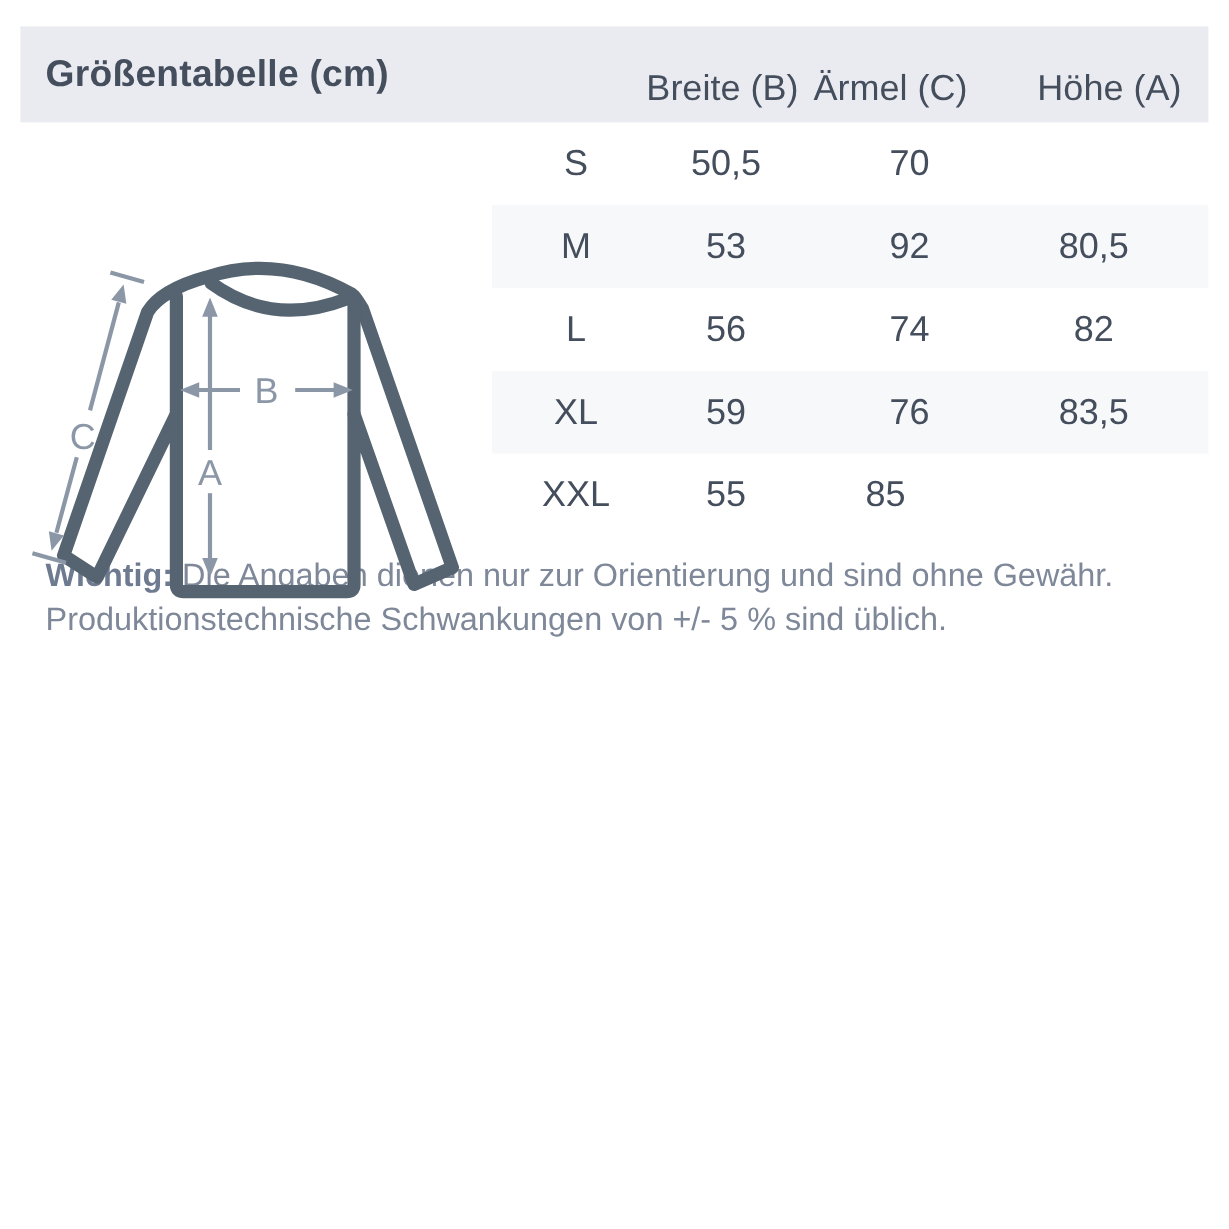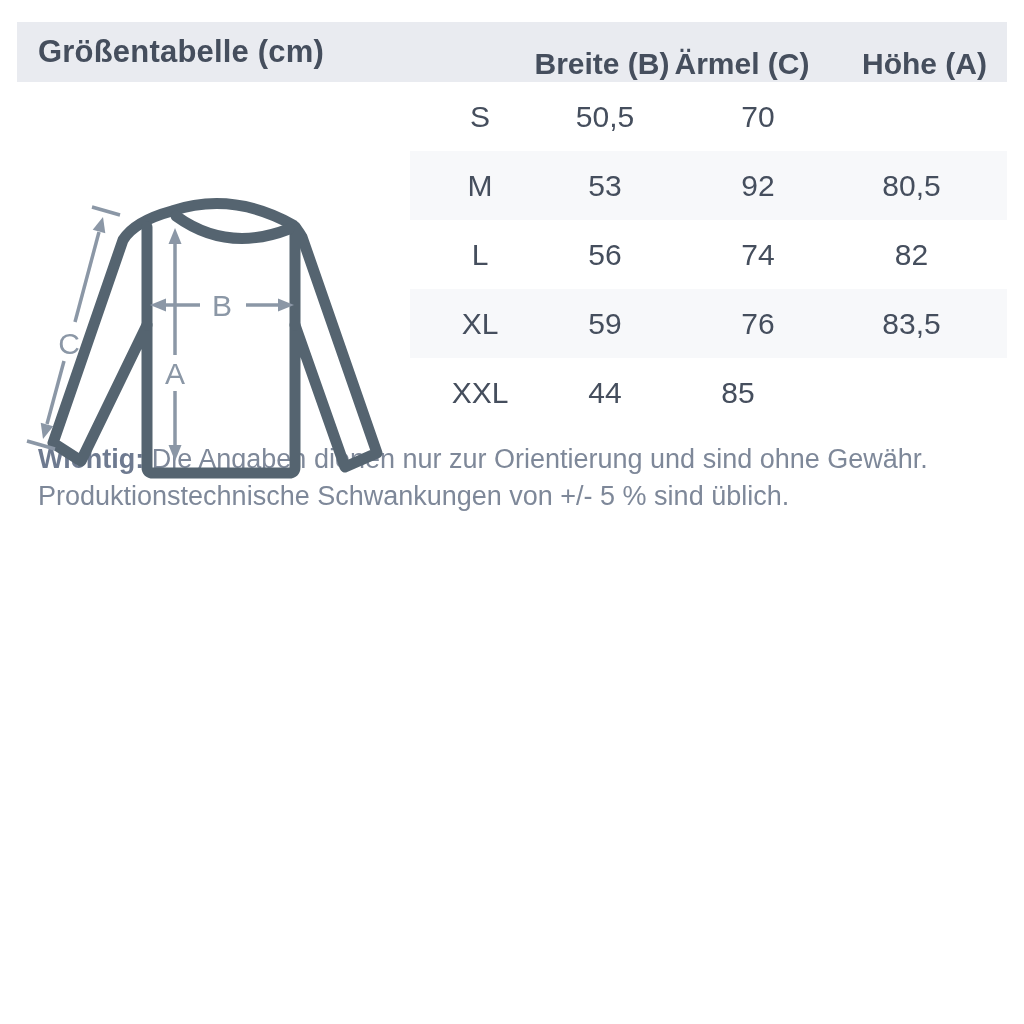--- a/index.html
+++ b/index.html
@@ -12,38 +12,38 @@
     -webkit-font-smoothing: antialiased;
   }
   .panel {
     position: absolute;
     left: 17px;
     top: 22px;
     width: 990px;
   }
   
   .hdr {
-    height: 60px;
+    height: 80px;
     background: #e9ebf0;
     display: grid;
     grid-template-columns: 515px 140px 170px 165px;
     align-items: center;
   }
   .hdr .title {
     padding-left: 21px;
     font-size: 31px;
     font-weight: bold;
     color: #454e5d;
     letter-spacing: 0.2px;
     white-space: nowrap;
   }
   .hdr .col {
     text-align: center;
     font-size: 30px;
-    font-weight: bold;
+    font-weight: normal;
     color: #454e5d;
     white-space: nowrap;
     margin-top: 24px;
   }
   .hdr .col.last { padding-right: 30px; }
   
   .rows { position: relative; }
   .row {
     display: grid;
     grid-template-columns: 393px 140px 110px 196px 151px;
@@ -118,21 +118,21 @@
     <div class="row alt">
       <div class="cell"></div>
       <div class="cell">XL</div>
       <div class="cell">59</div>
       <div class="cell">76</div>
       <div class="cell last">83,5</div>
     </div>
     <div class="row">
       <div class="cell"></div>
       <div class="cell">XXL</div>
-      <div class="cell">44</div>
+      <div class="cell">55</div>
       <div class="cell last">85</div>
     </div>
 
     <svg class="diagram" viewBox="0 0 375 300">
 
       <g stroke="#556470" stroke-width="11" fill="none" stroke-linejoin="round" stroke-linecap="round">
         <path d="M147,16
           C 125,22 106,32 98,45
           L 28,248
           L 56,266

